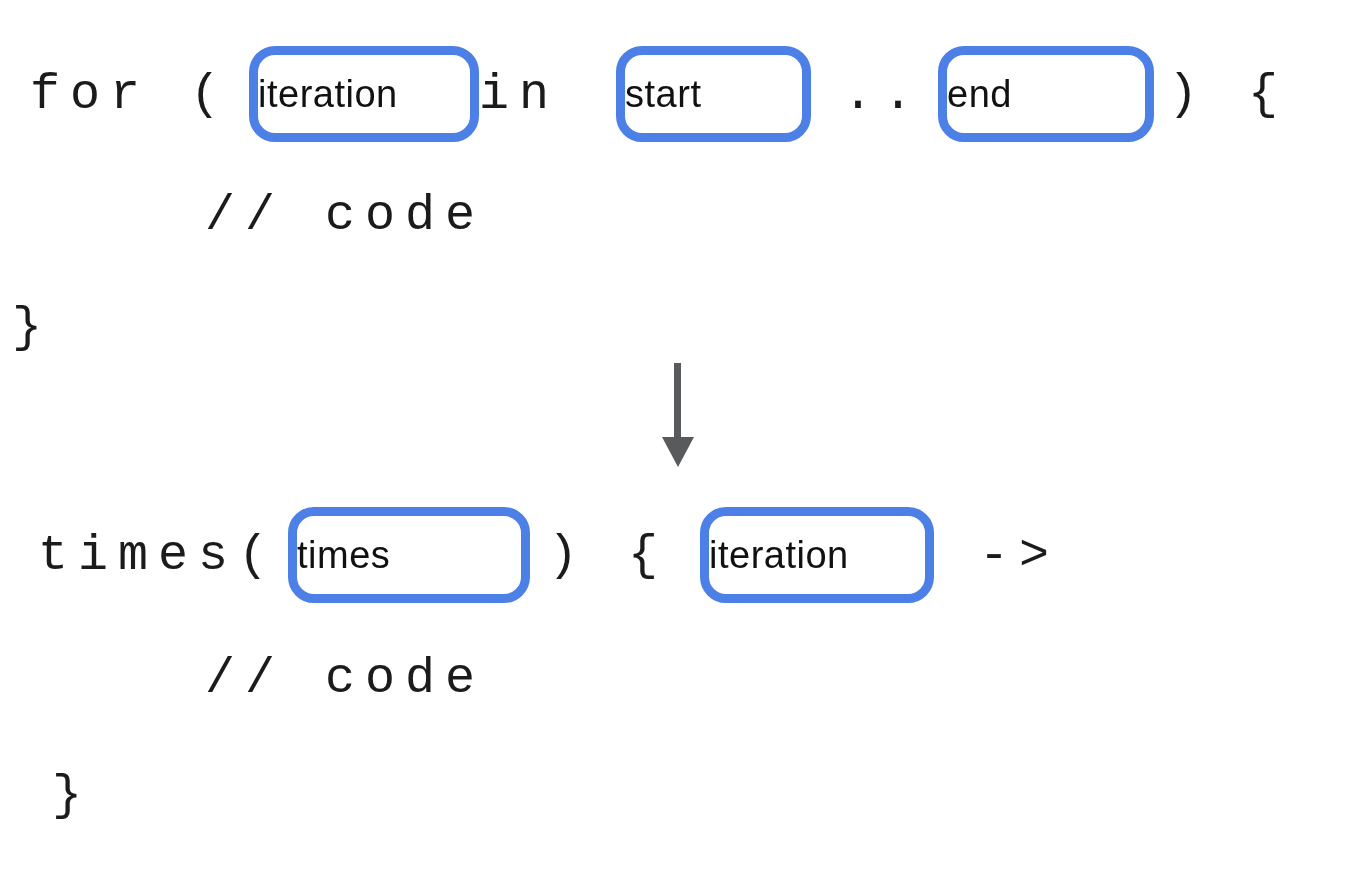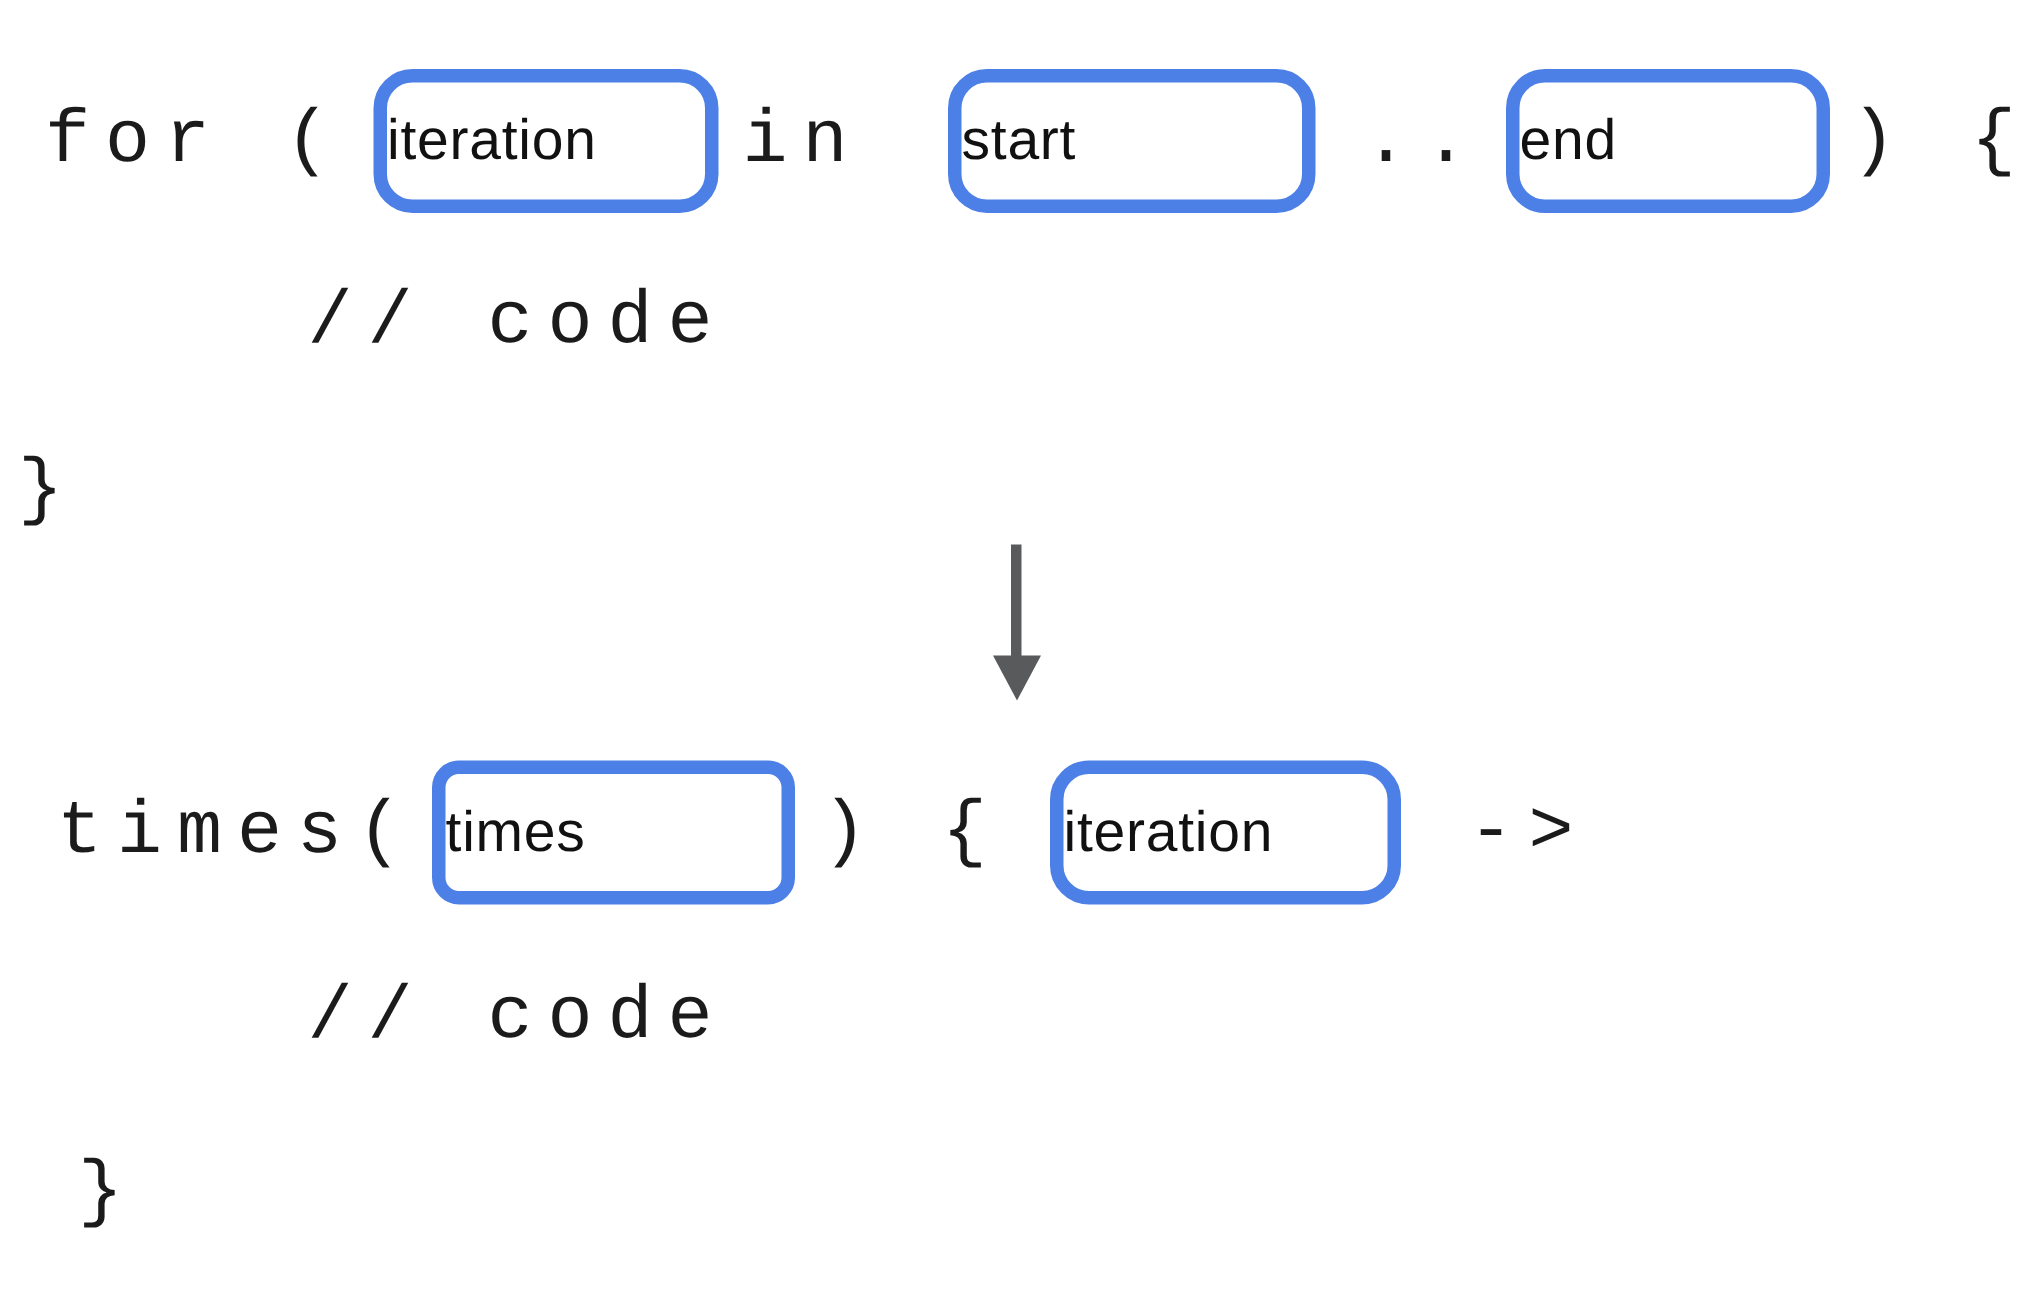--- a/index.html
+++ b/index.html
@@ -38,43 +38,43 @@
     background: #ffffff;
     font-family: "Liberation Sans", "DejaVu Sans", sans-serif;
     font-weight: 400;
     font-size: 38px;
     color: #111111;
     letter-spacing: 0.5px;
   }
   
   #line-for { left: 30px; top: 44px; height: 100px; }
   #slot-iteration-1 { width: 230px; margin-left: 19px; }
-  #tok-in { margin-left: 16px; }
-  #slot-start { width: 245px; margin-left: 57px; }
+  #tok-in { }
+  #slot-start { width: 195px; margin-left: 57px; }
   #tok-range { margin-left: 32px; }
   #slot-end { width: 216px; margin-left: 15px; }
   #tok-close-open-1 { margin-left: 14px; }
   
   #comment-1 { left: 205px; top: 185px; height: 60px; }
   #brace-1 { left: 12px; top: 292px; height: 70px; }
   
   #transform-arrow { position: absolute; left: 662px; top: 363px; width: 32px; height: 104px; }
   #transform-arrow .shaft {
     position: absolute; left: 12px; top: 0; width: 7px; height: 76px;
     background: #595a5c;
   }
   #transform-arrow .head {
     position: absolute; left: 0; top: 74px; width: 0; height: 0;
     border-left: 16px solid transparent;
     border-right: 16px solid transparent;
     border-top: 30px solid #595a5c;
   }
   
   #line-repeat { left: 38px; top: 504px; height: 102px; }
-  #slot-times { width: 242px; margin-left: 10px; border-radius: 18px; }
+  #slot-times { width: 242px; margin-left: 10px; }
   #tok-close-open-2 { margin-left: 18px; }
   #slot-iteration-2 { width: 234px; margin-left: 32px; }
   #tok-lambda-arrow { margin-left: 45px; }
   
   #comment-2 { left: 205px; top: 648px; height: 60px; }
   #brace-2 { left: 52px; top: 760px; height: 70px; }
 </style>
 </head>
 <body>
 

